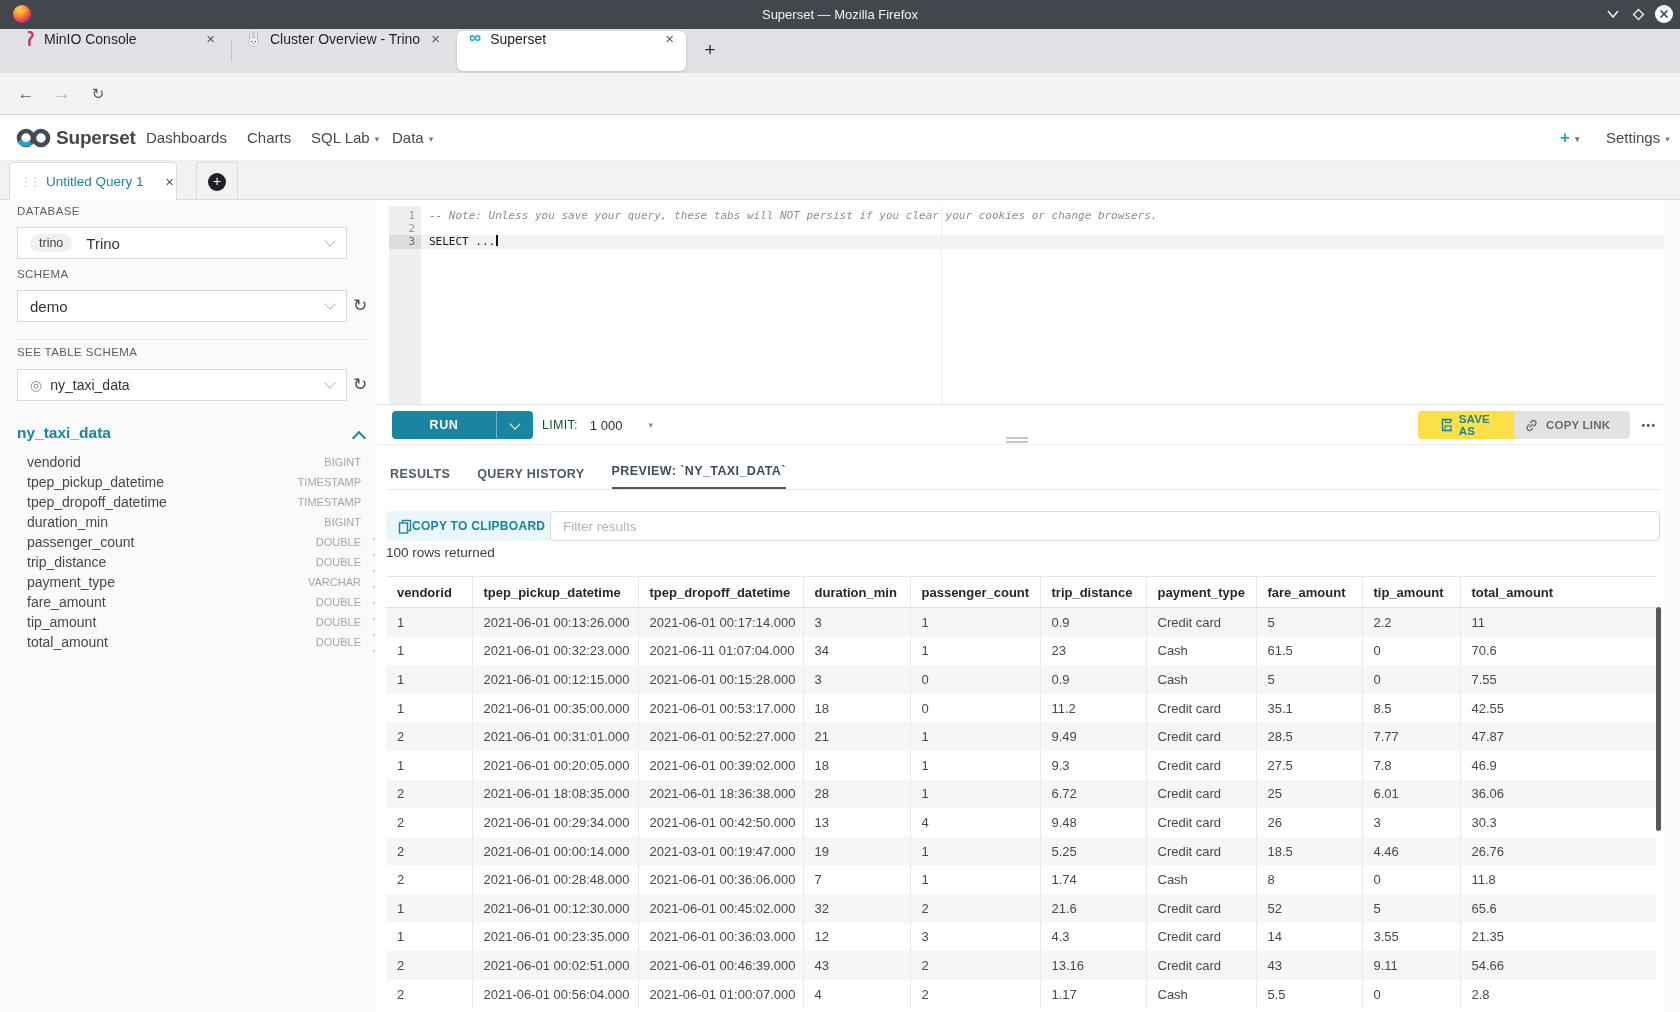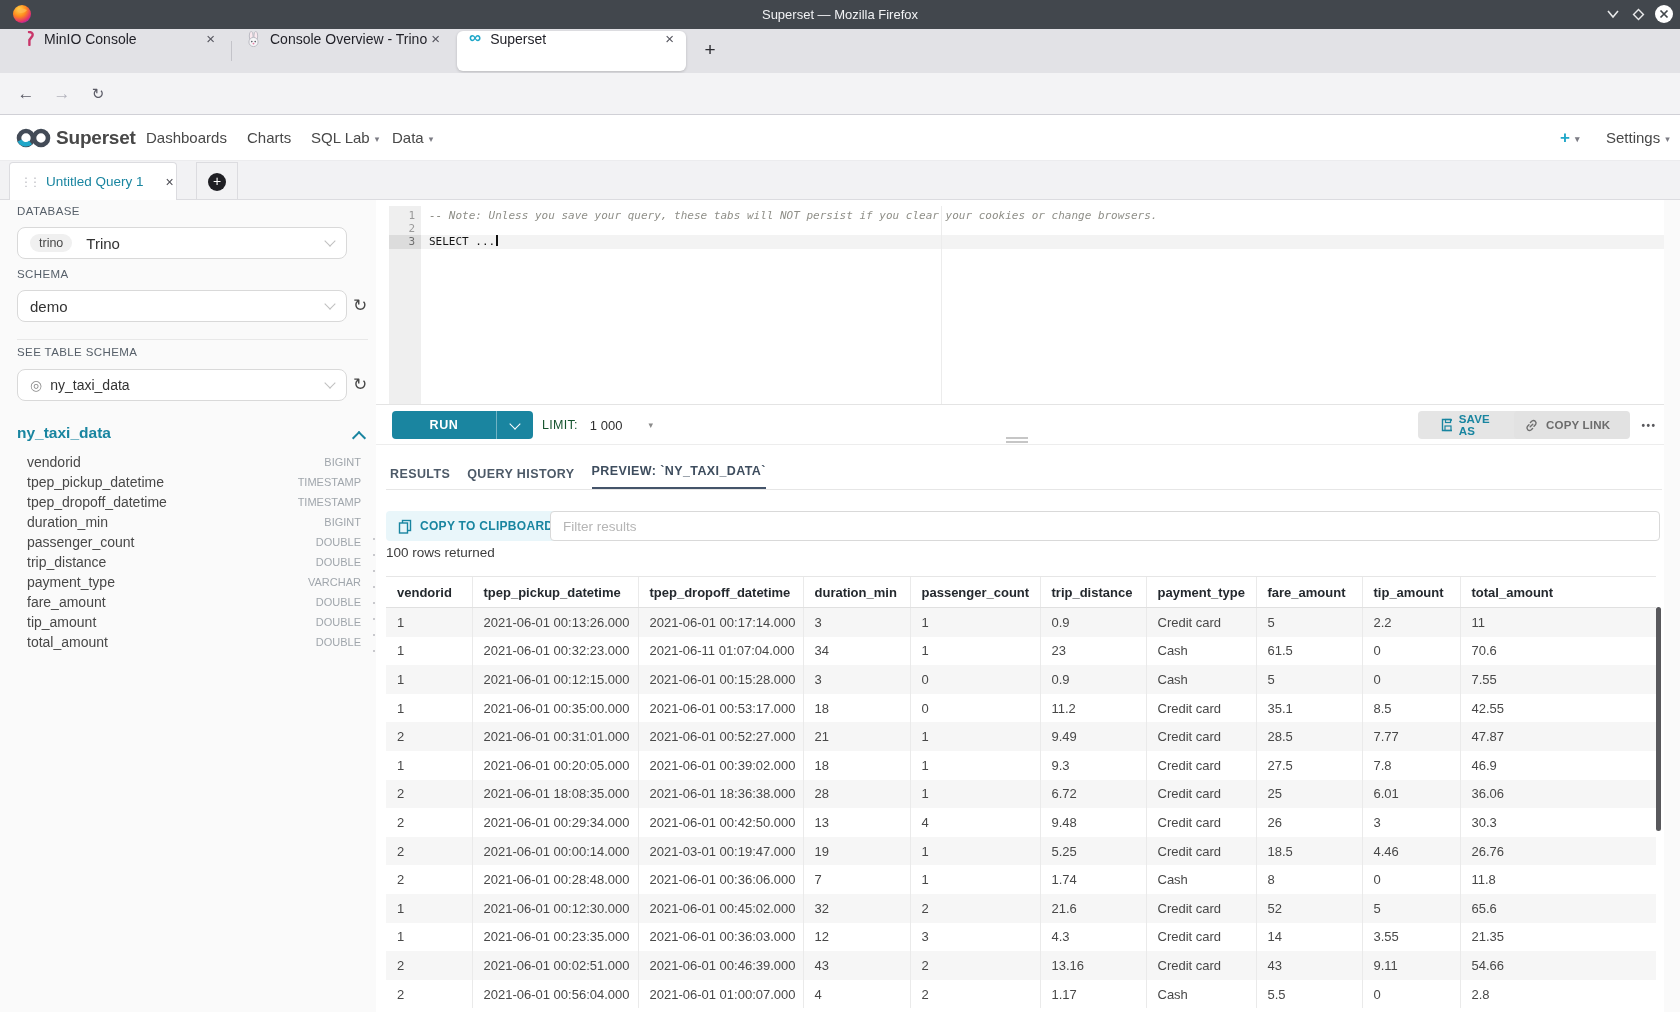--- a/index.html
+++ b/index.html
@@ -36,21 +36,21 @@
   #qtab .drag{color:#bcbcc2;font-size:12px;letter-spacing:-3px;margin-right:8px}
   #qtab .qlabel{color:#1985a0;font-size:13.5px;white-space:nowrap}
   #qtab .qdot{width:9px;height:9px;border-radius:50%;background:#d6d6d6;margin-left:10px}
   #qtab .qclose{margin-left:12px;color:#4e4e55;font-size:14px}
   #qplustab{position:absolute;left:196px;top:1px;width:42px;height:38px;border:1px solid #dcdce0;border-bottom:none;box-sizing:border-box;
             display:flex;align-items:center;justify-content:center}
   .pluscirc{width:18px;height:18px;border-radius:50%;background:#1f1f24;color:#fff;font-size:14px;line-height:17px;text-align:center}
   #workspace{left:0;top:200px;width:1680px;height:812px;background:#fafafa}
   
   .slabel{position:absolute;left:17px;font-size:11.5px;color:#57606a;letter-spacing:.4px}
-  .sselect{position:absolute;left:17px;width:330px;height:32px;background:#fff;border:1px solid #d9d9d9;border-radius:8px;
+  .sselect{position:absolute;left:17px;width:330px;height:32px;background:#fff;border:1px solid #d9d9d9;border-radius:0;
            box-sizing:border-box;display:flex;align-items:center;padding:0 12px}
   .chev{width:7px;height:7px;border-right:1.6px solid #bfbfbf;border-bottom:1.6px solid #bfbfbf;transform:rotate(45deg);margin-left:auto;margin-top:-4px}
   .badge{background:#f0f0f0;border-radius:10px;padding:2px 9px;font-size:12.5px;color:#484848;margin-right:14px}
   .refresh{position:absolute;left:350px;width:20px;height:20px;font-size:17px;color:#484848;text-align:center;line-height:20px}
   .sdivider{position:absolute;left:17px;width:351px;height:1px;background:#e8e8e8}
   #tschemahdr{position:absolute;left:17px;top:424px;font-size:15.5px;font-weight:bold;color:#1985a0}
   .chevup{position:absolute;left:354px;top:433px;width:8px;height:8px;border-right:2px solid #1985a0;border-bottom:2px solid #1985a0;transform:rotate(-135deg)}
   #schema-cols{position:absolute;left:17px;top:452px;width:344px}
   .schema-row{height:20px;display:flex;align-items:center}
   .schema-row .cname{font-size:14px;color:#484848;padding-left:10px}
@@ -73,36 +73,36 @@
   #runbtn{left:392px;top:411px;width:141px;height:28px;background:#1a85a0;border-radius:4px;display:flex;align-items:center;color:#fff}
   #runbtn .rlabel{width:104px;text-align:center;font-size:12.5px;font-weight:bold;letter-spacing:.6px}
   #runbtn .rdiv{width:1px;height:28px;background:rgba(255,255,255,.38)}
   #runbtn .rchev{flex:1;display:flex;justify-content:center}
   #runbtn .rchev i{width:7px;height:7px;border-right:1.8px solid #fff;border-bottom:1.8px solid #fff;transform:rotate(45deg);margin-top:-3px}
   #limitwrap{left:542px;top:411px;height:28px;display:flex;align-items:center}
   #limitwrap .llab{font-size:12.5px;color:#14532d;letter-spacing:.3px}
   #limitwrap .lval{font-size:13px;color:#2f2f2f;margin-left:12px}
   #limitwrap .lcaret{font-size:9px;color:#8b8b8b;margin-left:26px}
   .tealbtn{position:absolute;top:411px;height:28px;border-radius:4px;display:flex;align-items:center;box-sizing:border-box}
-  #saveas{left:1418px;width:102px;background:#e5e5e5;padding:0 23px}
+  #saveas{left:1418px;width:102px;background:#fde047;padding:0 23px}
   #saveas span{font-size:11.5px;font-weight:bold;color:#1985a0;margin-left:7px;letter-spacing:.2px}
   #copylink{left:1514px;width:116px;background:#e2e2e2;padding:0 10px}
   #copylink span{font-size:11.5px;font-weight:bold;color:#6b6b6b;margin-left:7px;letter-spacing:.2px}
   #morebtn{left:1636px;top:411px;width:26px;height:28px;display:flex;align-items:center;justify-content:center;
            font-size:10px;letter-spacing:1.5px;color:#58585c;font-weight:bold}
   #paneline{left:376px;top:444px;width:1288px;height:1px;background:#ededed}
   #southhandle{left:1006px;top:437px;width:22px;height:7px}
   #southhandle div{height:1.5px;background:#c6c6c6;margin-bottom:2.5px}
   
-  #south-tabs{position:absolute;left:390px;top:456px;height:34px;display:flex;align-items:flex-end;gap:17px}
+  #south-tabs{position:absolute;left:390px;top:456px;height:34px;display:flex;align-items:flex-end;gap:27px}
   .stab{font-size:12.5px;font-weight:600;letter-spacing:.4px;color:#4d5a68;padding-bottom:9px;white-space:nowrap}
   .stab.active{color:#3e4d5e;border-bottom:3px solid #44546a;}
   #tabline{left:386px;top:489px;width:1276px;height:1px;background:#e6e6e6}
   #copyclip{left:386px;top:511px;height:30px;background:#e9f6fa;border-radius:4px;display:flex;align-items:center;padding:0 12px}
-  #copyclip span{font-size:12px;font-weight:bold;color:#1985a0;margin-left:8px;letter-spacing:.3px}
+  #copyclip span{font-size:12px;font-weight:bold;color:#1985a0;margin-left:0;letter-spacing:.3px}
   #filterinput{left:550px;top:511px;width:1110px;height:30px;box-sizing:border-box;border:1px solid #d9d9d9;border-radius:4px;
                padding:0 12px;font-size:13.5px;color:#333;font-family:"Liberation Sans",sans-serif;outline:none}
   #filterinput::placeholder{color:#b5b5b5}
   #rowsret{left:386px;top:545px;font-size:13.5px;color:#3c3c3c}
   
   #results{position:absolute;left:386px;top:576px;border-collapse:collapse;table-layout:fixed}
   #results th{height:30px;font-size:13px;font-weight:bold;color:#24292e;text-align:left;padding:0 0 0 11px;
               border-top:1px solid #e6e6e6;border-bottom:1px solid #e0e0e0;background:#fff}
   #results td{height:28.6px;font-size:13px;color:#484848;padding:0 0 0 11px;white-space:nowrap;overflow:hidden}
   #results th + th, #results td + td{border-left:1px solid #eaeaea}
@@ -149,21 +149,21 @@
   <div class="tabsep" style="left:231px"></div>
   <div class="btab" style="left:234px;width:218px">
     <svg width="15" height="16">
       <ellipse cx="5.2" cy="5" rx="1.9" ry="4.6" fill="#fbe9ef" stroke="#bcbcc4" stroke-width="1"></ellipse>
       <ellipse cx="9.8" cy="5" rx="1.9" ry="4.6" fill="#fbe9ef" stroke="#bcbcc4" stroke-width="1"></ellipse>
       <circle cx="7.5" cy="11" r="4.6" fill="#f6f6f8" stroke="#bcbcc4" stroke-width="1"></circle>
       <circle cx="5.8" cy="10.6" r=".8" fill="#55555e"></circle>
         <circle cx="9.2" cy="10.6" r=".8" fill="#55555e"></circle>
       <circle cx="7.5" cy="12.6" r=".9" fill="#e87ba3"></circle>
     </svg>
-    <span class="tlabel">Console Overview - Trino</span>
+    <span class="tlabel">Cluster Overview - Trino</span>
     <span class="tclose">×</span>
   </div>
   <div class="btab active" style="left:457px;width:229px">
     <span style="color:#20a7c9;font-weight:bold;font-size:17px;line-height:14px">∞</span>
     <span class="tlabel">Superset</span>
     <span class="tclose">×</span>
   </div>
   <div class="abs" style="left:697px;top:8px;width:26px;height:26px;text-align:center;line-height:26px;font-size:19px;color:#2b2b31">+</div>
 </div>
 

